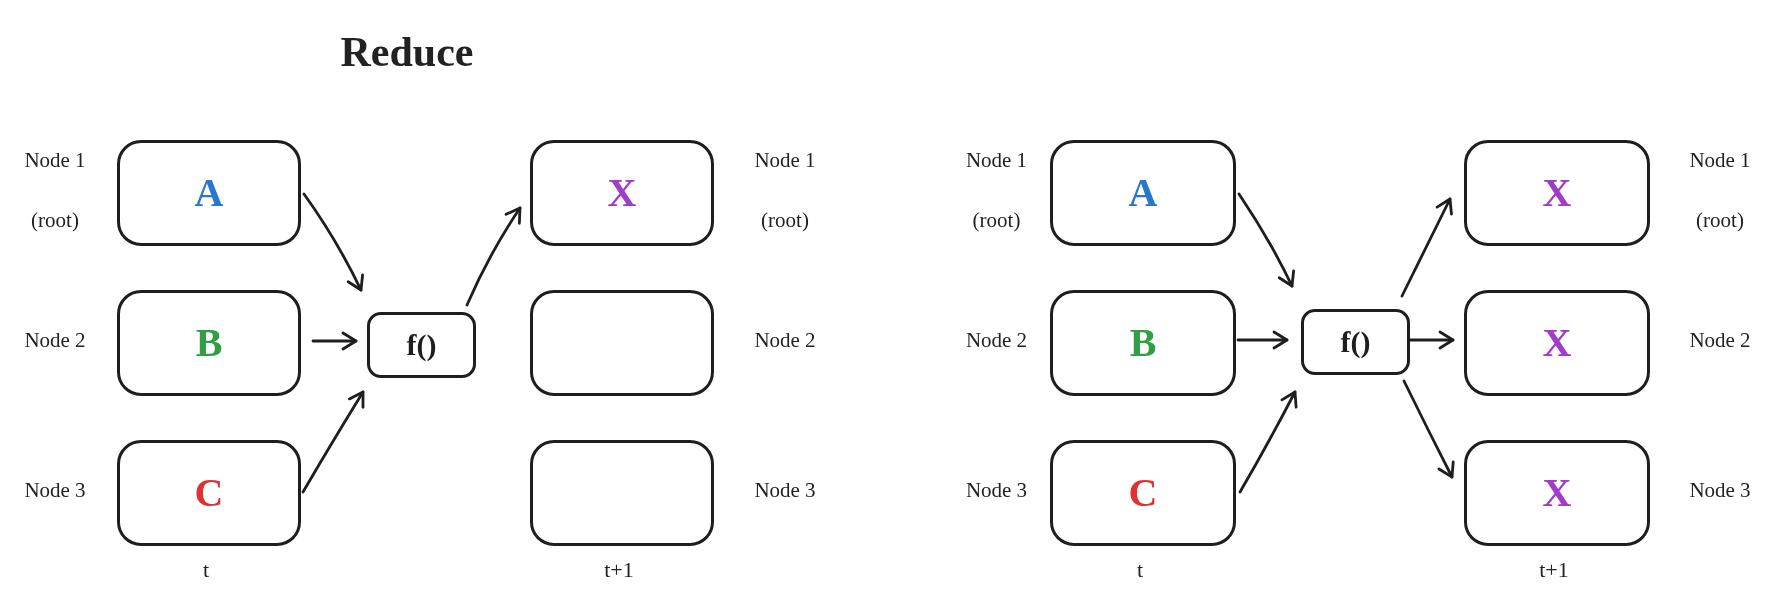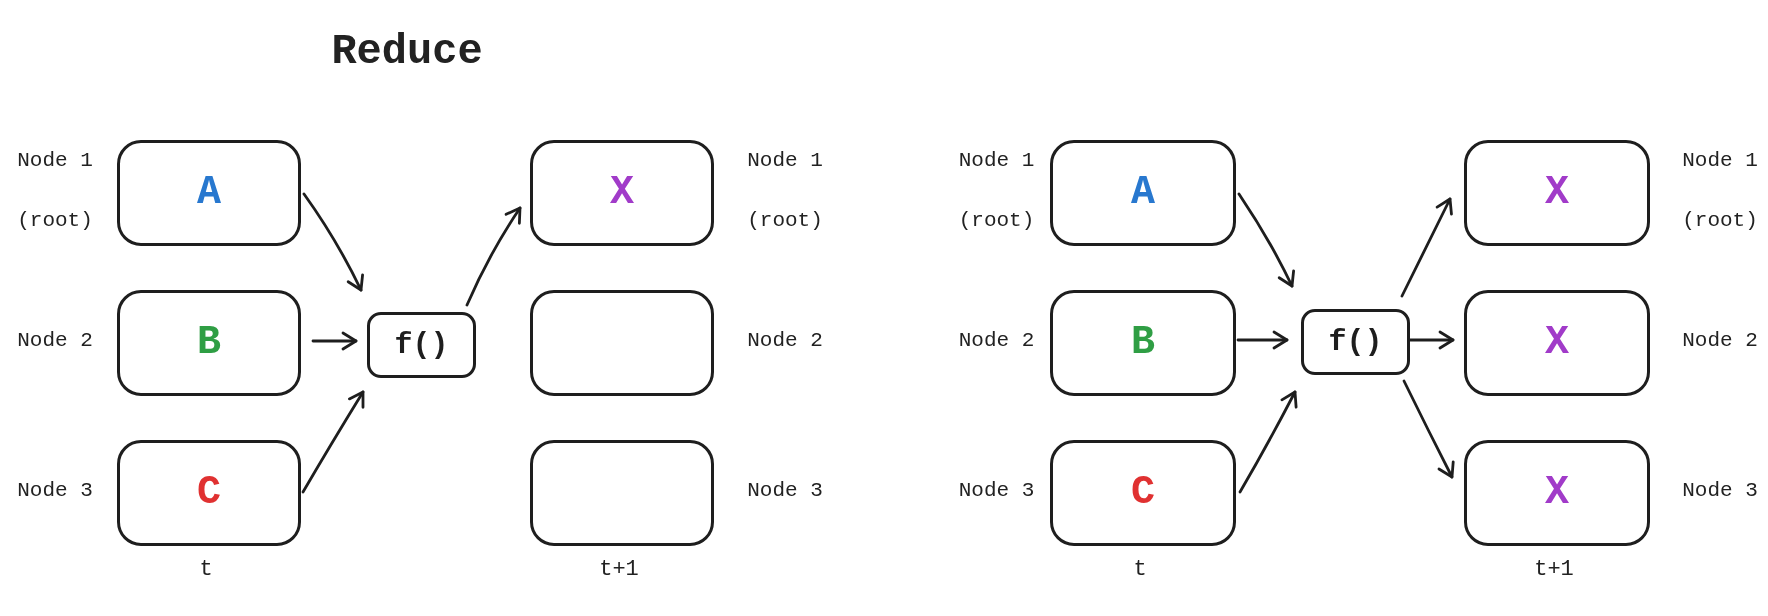--- a/index.html
+++ b/index.html
@@ -1,20 +1,20 @@
 <!DOCTYPE html>
 <html><head>
 <meta charset="utf-8">
 <style>
   html,body{margin:0;padding:0;background:#ffffff;}
   .canvas{
     position:relative;
     width:1768px;height:616px;
     background:#ffffff;
-    font-family:Liberation Mono, monospace;
+    font-family:Liberation Serif, serif;
     color:#1e1e1e;
     overflow:hidden;
     border-radius:19px;
   }
   .panel{position:absolute;top:0;width:884px;height:616px;}
   .title{
     position:absolute;top:28px;transform:translateX(-50%);
     font-size:42px;font-weight:700;color:#222;white-space:nowrap;
   }
   .nodebox{

